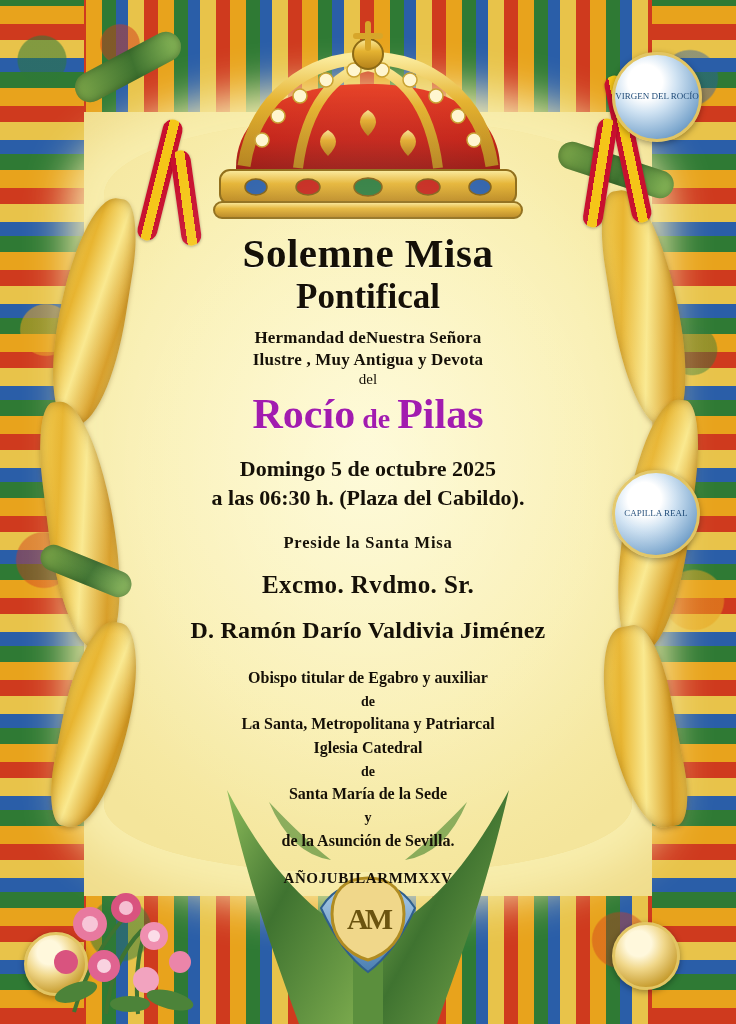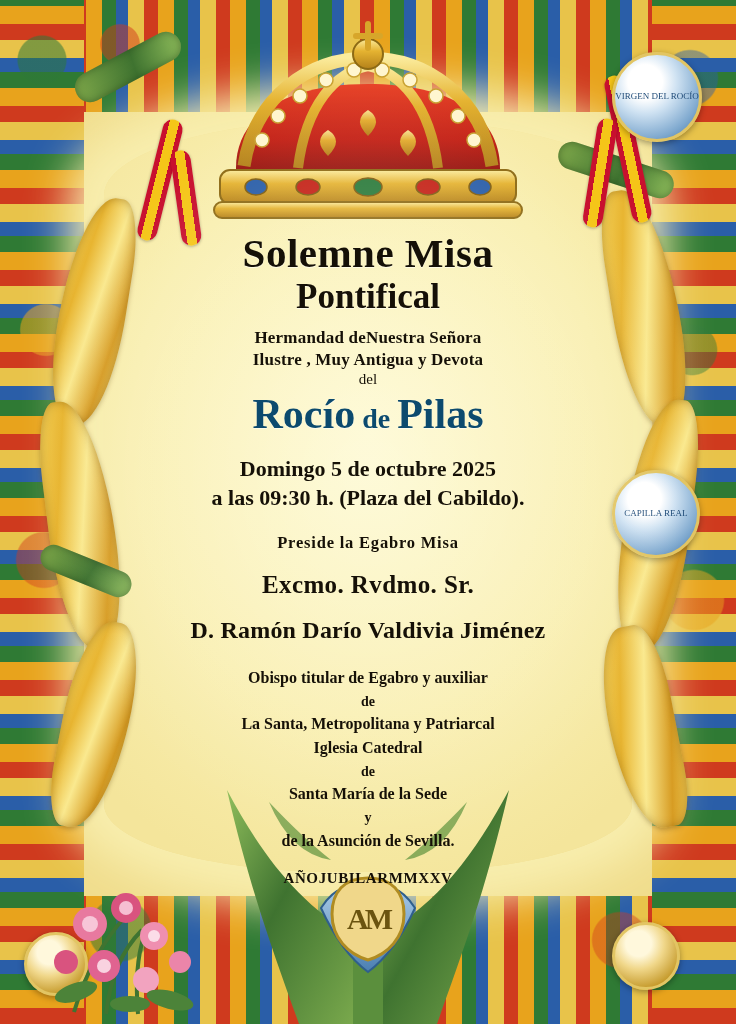--- a/index.html
+++ b/index.html
@@ -164,21 +164,21 @@
   .t-title2 {
     font-size: 35px; font-weight: bold; line-height: 1.04; margin: 0 0 12px;
     text-shadow: 0 1px 0 rgba(255,255,255,0.55);
   }
   .t-hmd {
     font-size: 17px; font-weight: bold; line-height: 1.28; margin: 0;
     letter-spacing: 0.2px;
   }
   .t-del { font-size: 15px; font-weight: normal; margin: 0 0 4px; }
   .t-rocio {
-    font-size: 42px; font-weight: bold; color: #0c4a6e; margin: 4px 0 14px;
+    font-size: 42px; font-weight: bold; color: #a21caf; margin: 4px 0 14px;
     line-height: 1.05;
     text-shadow: 0 1px 0 rgba(255,255,255,0.5);
   }
   .t-rocio .small { font-size: 28px; }
   .t-date {
     font-size: 22px; font-weight: bold; line-height: 1.35; margin: 18px 0 20px;
   }
   .t-preside { font-size: 16.5px; font-weight: bold; letter-spacing: 0.8px; margin: 0 0 18px; }
   .t-excmo { font-size: 25px; font-weight: bold; letter-spacing: 0.4px; margin: 0 0 18px; }
   .t-name {
@@ -369,24 +369,24 @@
     <p class="t-hmd">Hermandad  deNuestra Señora</p>
     <p class="t-hmd">Ilustre , Muy  Antigua  y  Devota</p>
     <p class="t-del">del</p>
 
     <p class="t-rocio">
       <span>Rocío</span><span class="small"> de </span><span>Pilas</span>
     </p>
 
     <p class="t-date">
       <span>Domingo 5 de octubre 2025</span><br>
-      <span>a las 09:30 h. (Plaza del Cabildo).</span>
+      <span>a las 06:30 h. (Plaza del Cabildo).</span>
     </p>
 
-    <p class="t-preside">Preside  la  Egabro  Misa</p>
+    <p class="t-preside">Preside  la  Santa  Misa</p>
     <p class="t-excmo">Excmo.  Rvdmo. Sr.</p>
     <p class="t-name">D. Ramón Darío Valdivia Jiménez</p>
 
     <p class="t-charge">
       <span>Obispo titular de Egabro y auxiliar</span><br>
       <span class="tiny">de</span><br>
       <span>La Santa, Metropolitana y Patriarcal</span><br>
       <span>Iglesia Catedral</span><br>
       <span class="tiny">de</span><br>
       <span>Santa María de la Sede</span><br>

